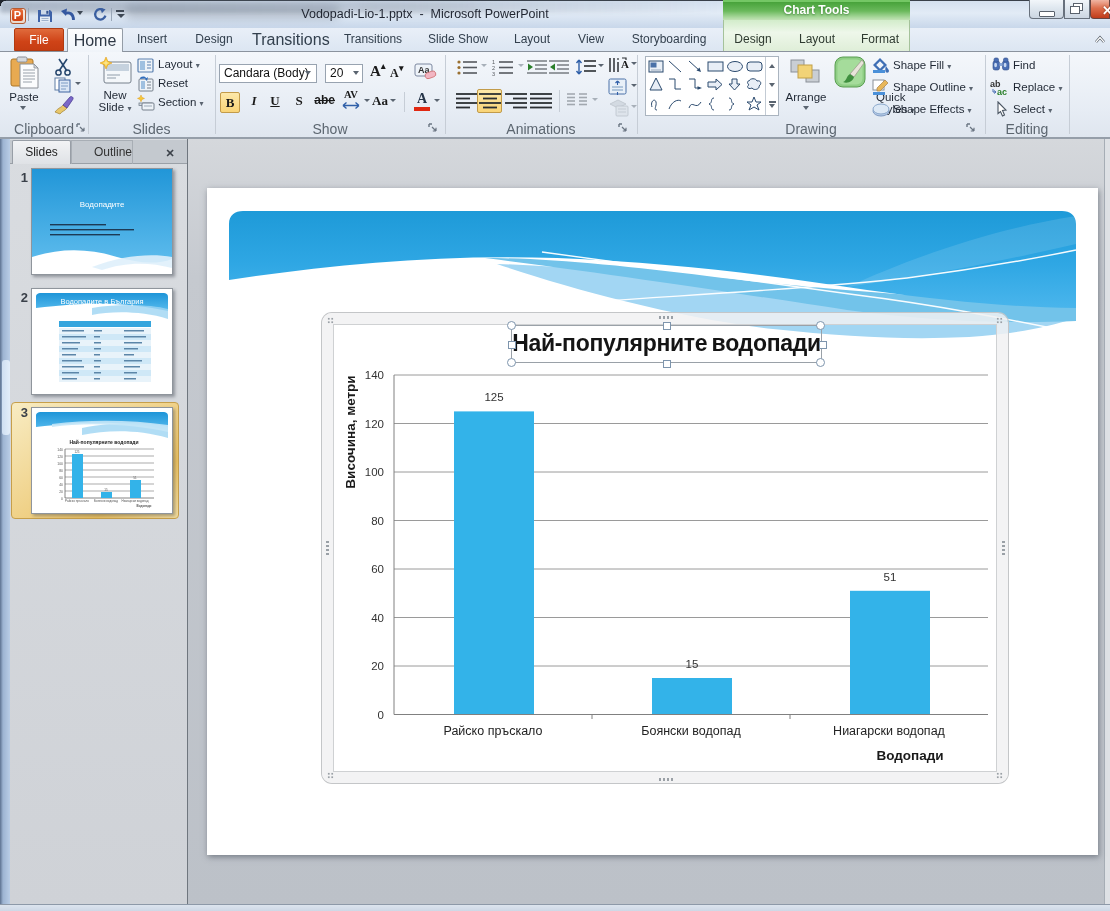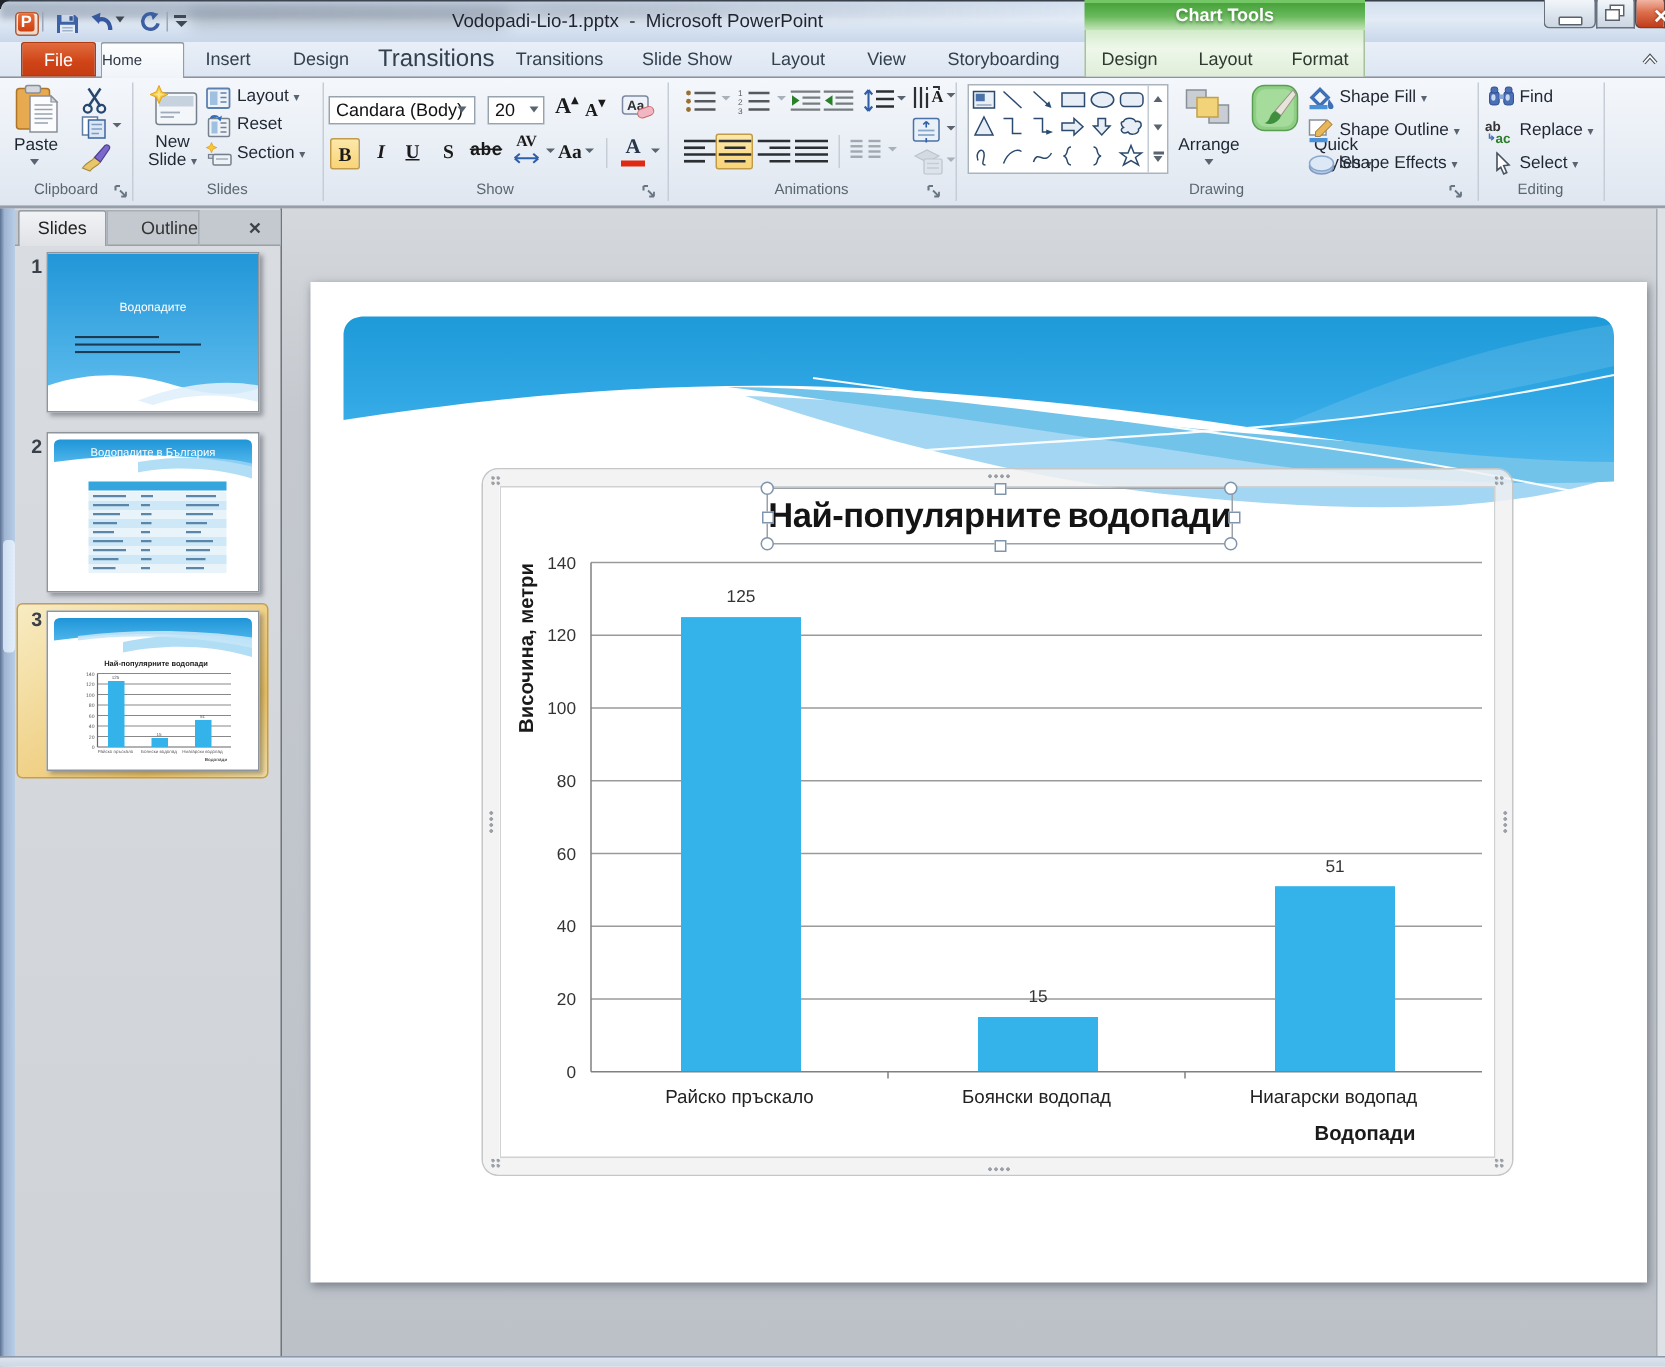--- a/index.html
+++ b/index.html
@@ -1,16 +1,16 @@
 <!DOCTYPE html>
 <html><head><meta charset="utf-8"><style>
 html,body{margin:0;padding:0}
 body{width:1110px;height:911px;position:relative;overflow:hidden;font-family:"Liberation Sans",sans-serif;background:#c9ccd2}
 .abs{position:absolute}
-.lbl{color:#5c6670;font-size:10px}
+.lbl{color:#5c6670;font-size:14px}
 </style></head>
 <body>
 
 <div class="abs" id="titlebar" style="left:0;top:0;width:1110px;height:28px;background:linear-gradient(#d4e0ef,#e2ebf6 45%,#c8d7ea);border-top:1px solid #39404a;box-sizing:border-box"></div>
 <div class="abs" style="left:0;top:1px;width:720px;height:12px;background:linear-gradient(90deg,rgba(82,96,116,.34),rgba(82,96,116,.22) 55%,rgba(82,96,116,0));filter:blur(2px)"></div>
 <div class="abs" style="left:125px;top:5px;width:215px;height:14px;background:#5f6a7a;opacity:.3;filter:blur(5px);border-radius:7px"></div>
 <div class="abs" style="left:360px;top:4px;width:120px;height:10px;background:#8b929c;opacity:.14;filter:blur(5px);border-radius:6px"></div>
 <div class="abs" style="left:0;top:4px;width:850px;height:20px;text-align:center;font-size:12.5px;color:#1f2430;line-height:20px" id="titletext">Vodopadi-Lio-1.pptx&nbsp; -&nbsp; Microsoft PowerPoint</div>
 
 <div class="abs" style="left:10px;top:8px;width:14px;height:14px;background:linear-gradient(#f7ece4,#e8d8cc);border:1px solid #b55b32;border-radius:3px"></div>
@@ -51,21 +51,21 @@
  <div class="abs" style="left:73px;top:3px;color:#fff;font-weight:bold;font-size:13px;text-shadow:0 0 2px #7c2a12">✕</div>
 </div>
 
 <div class="abs" id="tabrow" style="left:0;top:28px;width:1110px;height:23px;background:linear-gradient(#e9eff8,#dce6f2)"></div>
 <div class="abs" style="left:0;top:51px;width:1110px;height:1px;background:#8b939e"></div>
 
 <div class="abs" style="left:723px;top:20px;width:187px;height:31px;background:linear-gradient(#d2ecca,#eef7ea 40%,#dfeed8);border-left:1px solid #a5c29b;border-right:1px solid #a5c29b;box-sizing:border-box"></div>
 
 <div class="abs" style="left:14px;top:28px;width:50px;height:23px;background:linear-gradient(#e06b3c,#cf4317 60%,#c63d13);border-radius:2px 2px 0 0;text-align:center;color:#fff;font-size:12px;line-height:23px;border:1px solid #b13a10;box-sizing:border-box">File</div>
 
-<div class="abs" style="left:67px;top:28px;width:56px;height:24px;background:linear-gradient(#fcfdfe,#f0f4f9);border:1px solid #949ca6;border-bottom:none;border-radius:2px 2px 0 0;text-align:left;font-size:10px;line-height:23px;color:#2e3845;box-sizing:border-box">Home</div>
+<div class="abs" style="left:67px;top:28px;width:56px;height:24px;background:linear-gradient(#fcfdfe,#f0f4f9);border:1px solid #949ca6;border-bottom:none;border-radius:2px 2px 0 0;text-align:center;font-size:16px;line-height:23px;color:#2e3845;box-sizing:border-box">Home</div>
 
 <div class="abs" style="left:130px;top:28px;width:44px;text-align:center;font-size:12px;line-height:23px;color:#33404e">Insert</div>
 <div class="abs" style="left:189px;top:28px;width:50px;text-align:center;font-size:12px;line-height:23px;color:#33404e">Design</div>
 <div class="abs" style="left:252px;top:28px;width:74px;text-align:center;font-size:16px;line-height:23px;color:#33404e">Transitions</div>
 <div class="abs" style="left:336px;top:28px;width:74px;text-align:center;font-size:12px;line-height:23px;color:#33404e">Transitions</div>
 <div class="abs" style="left:420px;top:28px;width:76px;text-align:center;font-size:12px;line-height:23px;color:#33404e">Slide Show</div>
 <div class="abs" style="left:506px;top:28px;width:52px;text-align:center;font-size:12px;line-height:23px;color:#33404e">Layout</div>
 <div class="abs" style="left:570px;top:28px;width:42px;text-align:center;font-size:12px;line-height:23px;color:#33404e">View</div>
 <div class="abs" style="left:620px;top:28px;width:98px;text-align:center;font-size:12px;line-height:23px;color:#33404e">Storyboarding</div>
 <div class="abs" style="left:727px;top:28px;width:52px;text-align:center;font-size:12px;line-height:23px;color:#2e3a30">Design</div>
@@ -186,21 +186,21 @@
 <svg class="abs" style="left:413px;top:62px" width="24" height="20" viewBox="0 0 24 20">
  <rect x="2" y="2" width="17" height="12" rx="2" fill="#eef3f9" stroke="#7d88a0" stroke-width="1"></rect>
  <text x="5" y="11" font-size="9" font-weight="bold" fill="#333" font-family="Liberation Sans">Aa</text>
  <rect x="12" y="10" width="11" height="6" rx="3" fill="#f2b6c3" stroke="#c66" stroke-width=".7" transform="rotate(-20 17 13)"></rect>
 </svg>
 
 <div class="abs" style="left:220px;top:92px;width:20px;height:21px;background:linear-gradient(#fde8a9,#f9d477);border:1px solid #c29b4a;border-radius:2px;box-sizing:border-box;text-align:center;font-weight:bold;font-size:13px;color:#1a1a1a;line-height:19px;font-family:'Liberation Serif'">B</div>
 <div class="abs" style="left:247px;top:93px;width:14px;text-align:center;font-style:italic;font-size:13px;font-weight:bold;color:#1a1a1a;font-family:'Liberation Serif'">I</div>
 <div class="abs" style="left:267px;top:93px;width:16px;text-align:center;font-size:13px;font-weight:bold;color:#1a1a1a;text-decoration:underline;font-family:'Liberation Serif'">U</div>
 <div class="abs" style="left:291px;top:93px;width:16px;text-align:center;font-size:13px;font-weight:bold;color:#1a1a1a;font-family:'Liberation Serif'">S</div>
-<div class="abs" style="left:313px;top:93px;width:22px;text-align:center;font-size:12px;font-weight:bold;color:#1a1a1a;text-decoration:line-through;font-family:Liberation Mono, monospace">abe</div>
+<div class="abs" style="left:313px;top:93px;width:22px;text-align:right;font-size:12px;font-weight:bold;color:#1a1a1a;text-decoration:line-through;font-family:Liberation Sans, sans-serif">abe</div>
 <div class="abs" style="left:340px;top:90px;width:22px;text-align:center;font-size:10.5px;font-weight:bold;color:#1a1a1a;font-family:'Liberation Serif';line-height:10px">AV</div>
 <svg class="abs" style="left:340px;top:101px" width="22" height="9" viewBox="0 0 22 9">
       <path d="M3 4.5 L19 4.5 M3 4.5 L6.5 1.5 M3 4.5 L6.5 7.5 M19 4.5 L15.5 1.5 M19 4.5 L15.5 7.5" stroke="#2f5fa8" stroke-width="1.4" fill="none"></path>
     </svg>
 <div class="abs" style="left:364px;top:99px;width:0;height:0;border-left:3px solid transparent;border-right:3px solid transparent;border-top:3.5px solid #5a6470"></div>
 <div class="abs" style="left:372px;top:93px;font-size:13px;font-weight:bold;color:#1a1a1a;font-family:'Liberation Serif'">Aa</div>
 <div class="abs" style="left:390px;top:99px;width:0;height:0;border-left:3px solid transparent;border-right:3px solid transparent;border-top:3.5px solid #5a6470"></div>
 <div class="abs" style="left:404px;top:92px;width:1px;height:20px;background:#c6cdd6"></div>
 <div class="abs" style="left:413px;top:91px;width:18px;text-align:center;font-size:14px;font-weight:bold;color:#27364a;font-family:'Liberation Serif'">A</div>
 <div class="abs" style="left:414px;top:107px;width:16px;height:4px;background:#e02812"></div>

